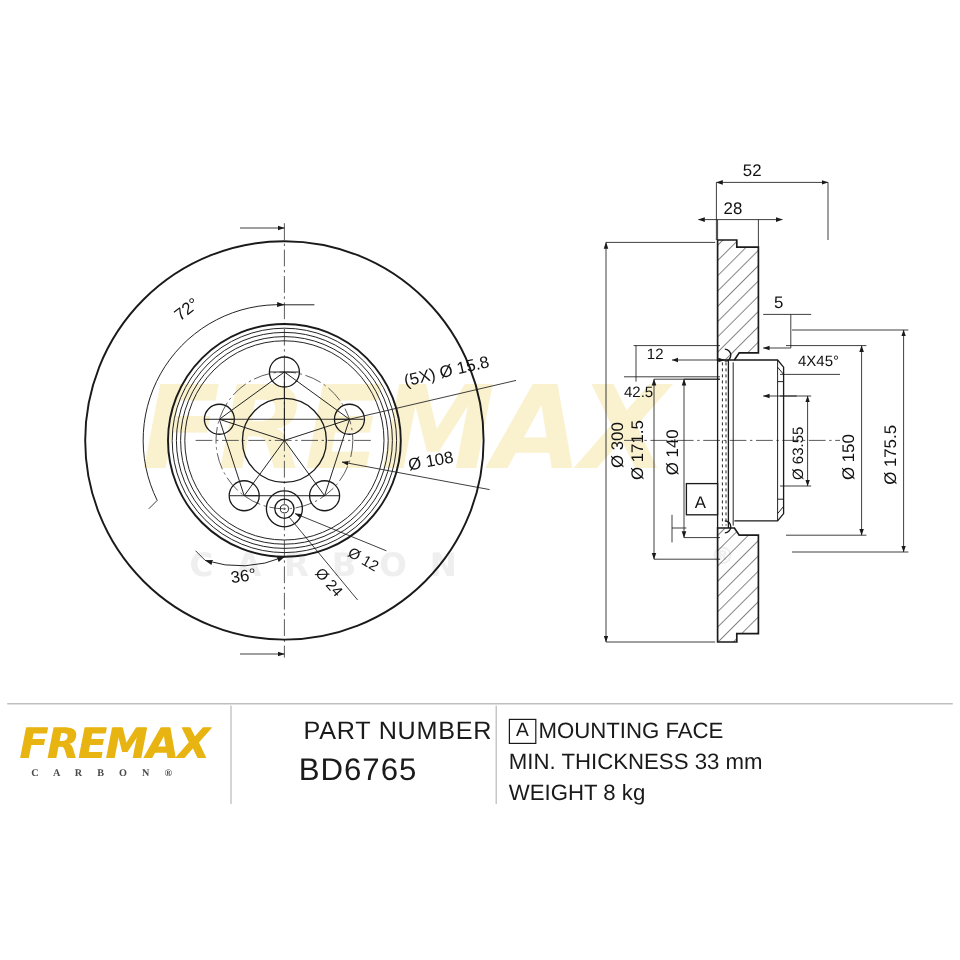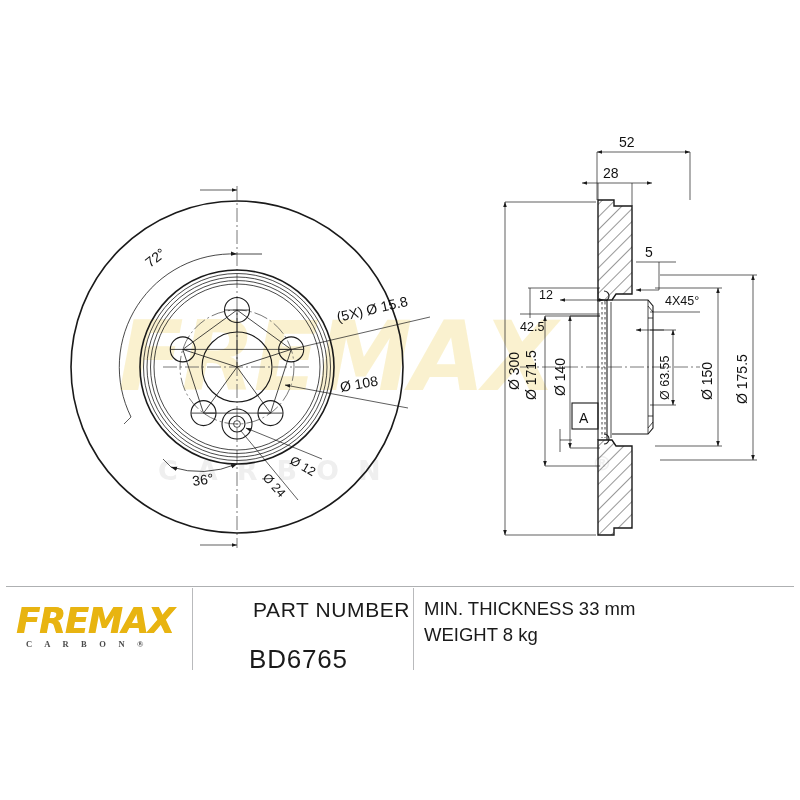--- a/index.html
+++ b/index.html
@@ -23,21 +23,21 @@
   .tb-v{position:absolute;top:2px;width:0;height:82px;border-left:1.3px solid #b9babc;}
   #tb-v1{left:192px;}
   #tb-v2{left:413px;}
   #logo{position:absolute;left:16px;top:18px;width:165px;}
   #logo-word{font-family:"DejaVu Sans",sans-serif;font-weight:bold;font-style:italic;
     font-size:35px;letter-spacing:-1px;color:#E8B411;line-height:1;
     text-shadow:0.7px 0px 0 #E8B411;}
   #logo-sub{margin-top:0;font-family:Liberation Serif, serif;font-weight:bold;
     font-size:8.5px;letter-spacing:5.2px;color:#4a4a4a;padding-left:10px;}
   #pn-label{position:absolute;left:205px;top:12px;font-size:21px;letter-spacing:0.6px;margin-left:48px;}
-  #pn-value{position:absolute;left:249px;top:58px;font-size:26px;letter-spacing:0.8px;}
+  #pn-value{position:absolute;left:249px;top:40px;font-size:26px;letter-spacing:0.8px;}
   #notes{position:absolute;left:424px;top:10px;font-size:18.5px;line-height:26px;}
   #notes .row{white-space:nowrap;}
   .abox{display:inline-block;border:1.4px solid #1a1a1a;padding:0px 5px 1px 5px;
         font-size:16px;line-height:18px;vertical-align:2px;margin-right:2px;}
 </style>
 </head>
 <body>
 
 <div id="sheet">
 <svg width="800" height="800" viewBox="0 0 800 800" xmlns="http://www.w3.org/2000/svg">
@@ -281,16 +281,19 @@
 
   <div id="logo">
     <div id="logo-word">FREMAX</div>
     <div id="logo-sub">C A R B O N ®</div>
   </div>
 
   <div id="pn-label">PART NUMBER</div>
   <div id="pn-value">BD6765</div>
 
   <div id="notes">
+    <div class="row">
+      <span class="abox">A</span><span>MOUNTING FACE</span>
+    </div>
     <div class="row">MIN. THICKNESS 33 mm</div>
     <div class="row">WEIGHT 8 kg</div>
   </div>
 </div>
 
 </body></html>

